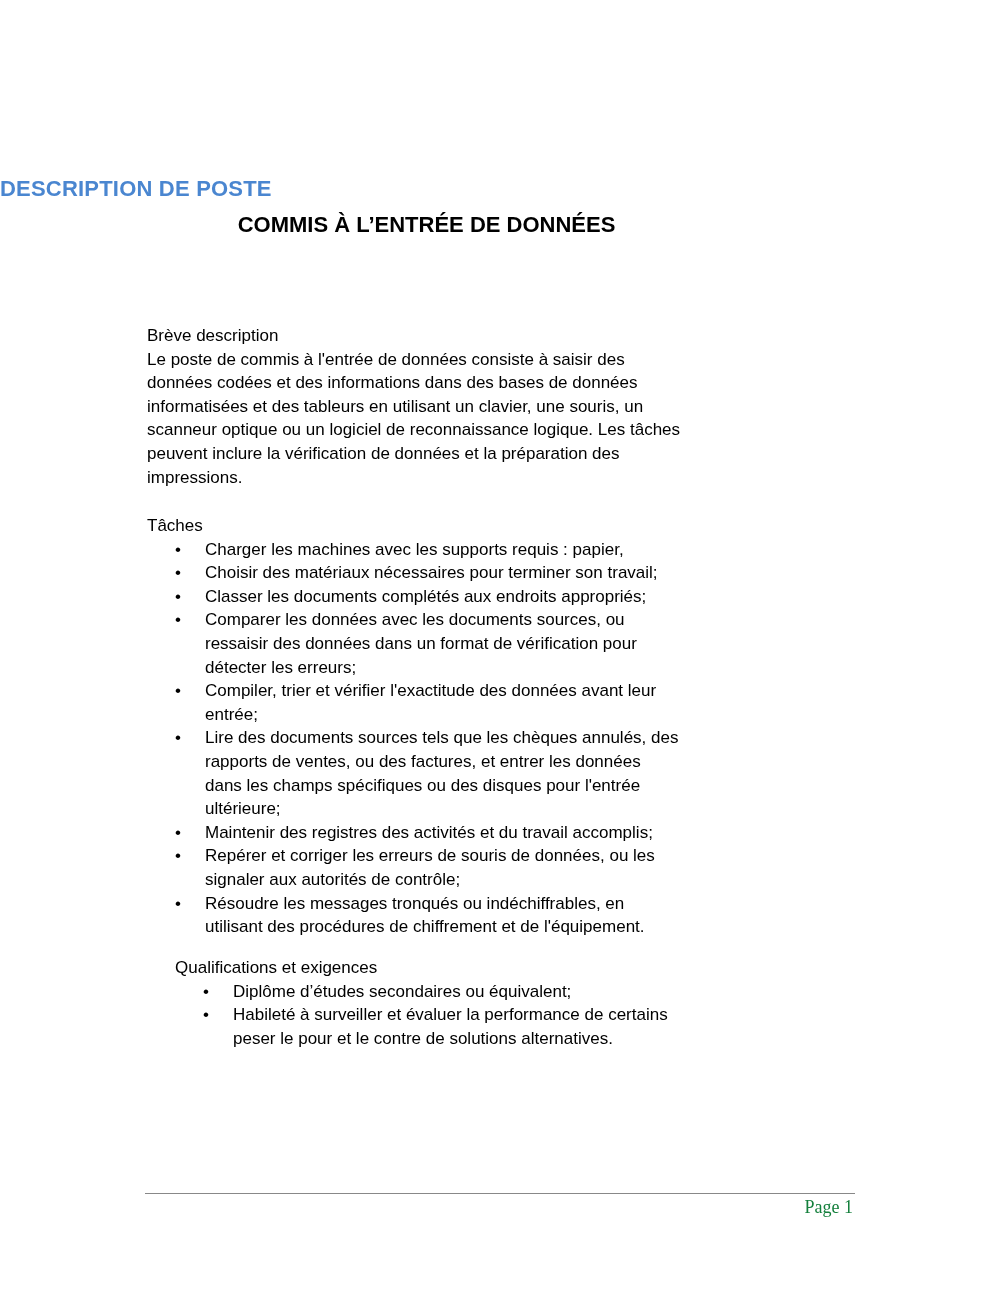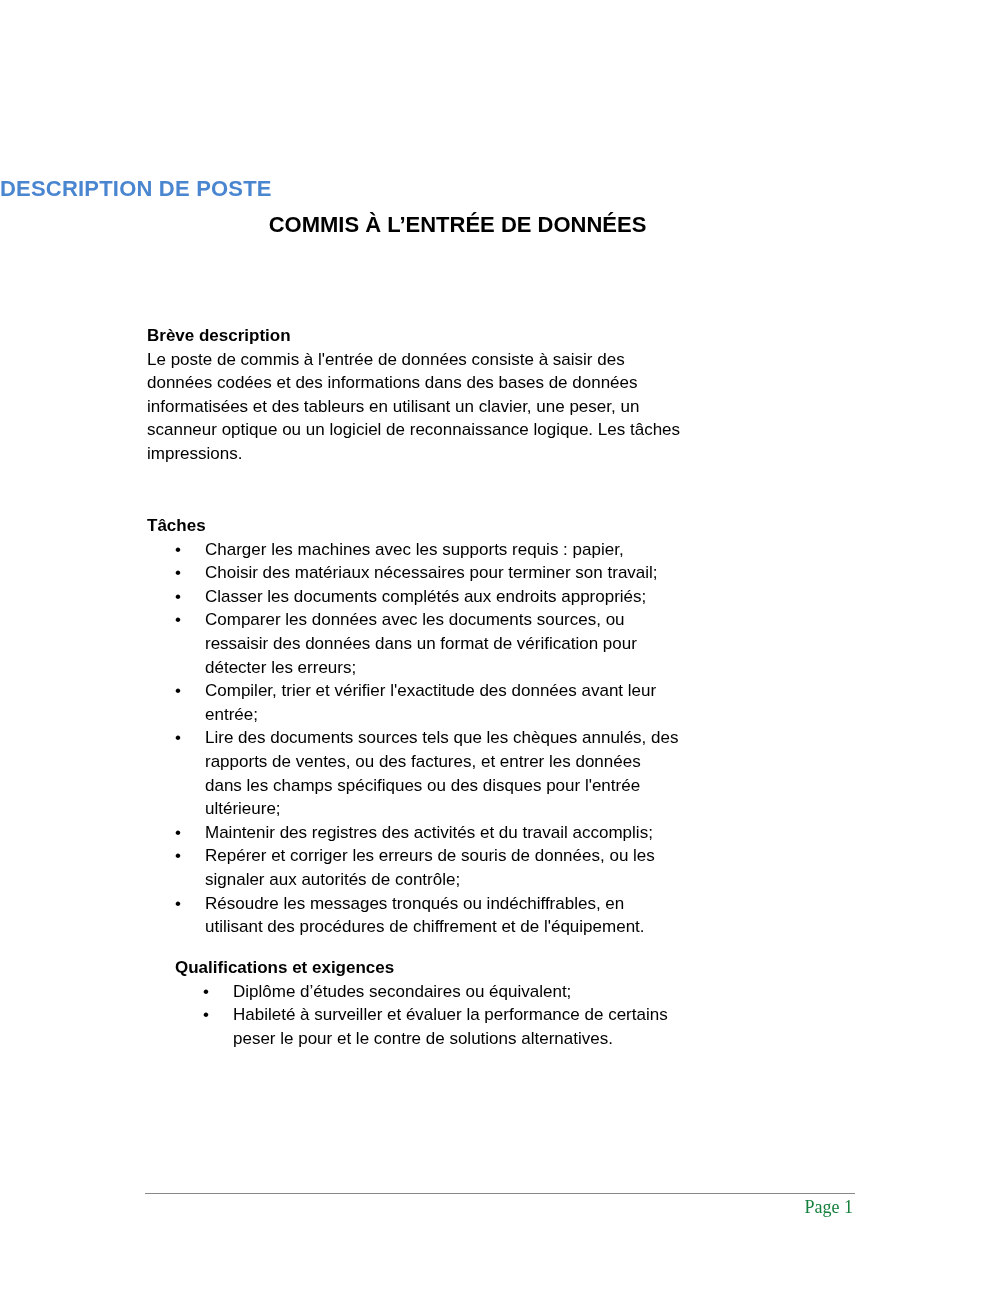--- a/index.html
+++ b/index.html
@@ -1,23 +1,23 @@
 <!DOCTYPE html>
 <html><head>
   <meta charset="utf-8">
   <style>
     html, body { margin: 0; padding: 0; background: #ffffff; }
     body { width: 1000px; height: 1290px; position: relative; overflow: hidden;
            font-family: "Liberation Sans", sans-serif; color: #000; }
     .title1 { position: absolute; top: 176px; left: 0; width: 853px; text-align: left;
               font-size: 22px; font-weight: bold; color: #4a86d0; letter-spacing: 0.2px; }
     .title2 { position: absolute; top: 212px; left: 0; width: 853px; text-align: center;
-              font-size: 22px; font-weight: bold; color: #000; padding-left: 31px; }
+              font-size: 22px; font-weight: bold; color: #000; }
     .section { position: absolute; left: 147px; width: 580px; font-size: 17px; line-height: 23.6px; }
-    .heading { font-weight: bold; }
+    .heading { font-weight: normal; }
     .para .line { display: block; white-space: nowrap; }
     ul.bullets { list-style: none; margin: 0; padding: 0; }
     ul.bullets li { position: relative; padding-left: 58px; }
     ul.bullets li .bullet { position: absolute; left: 28px; top: 0; }
     ul.bullets li .line { display: block; white-space: nowrap; }
     .footer-rule { position: absolute; top: 1193px; left: 145px; width: 710px; height: 0;
                    border-top: 1px solid #888; }
     .page-num { position: absolute; top: 1197px; right: 147px; font-family: "Liberation Serif", serif;
                 font-size: 18px; color: #15803d; }
   </style>
@@ -25,22 +25,23 @@
 <body>
 
 <div class="title1">DESCRIPTION DE POSTE</div>
 <div class="title2">COMMIS À L’ENTRÉE DE DONNÉES</div>
 
 <div class="section" style="top:324px;">
   <div class="heading">Brève description</div>
   <div class="para">
     <span class="line">Le poste de commis à l'entrée de données consiste à saisir des</span>
     <span class="line">données codées et des informations dans des bases de données</span>
-    <span class="line">informatisées et des tableurs en utilisant un clavier, une peser, un</span>
+    <span class="line">informatisées et des tableurs en utilisant un clavier, une souris, un</span>
     <span class="line">scanneur optique ou un logiciel de reconnaissance logique. Les tâches</span>
+    <span class="line">peuvent inclure la vérification de données et la préparation des</span>
     <span class="line">impressions.</span>
   </div>
 </div>
 
 <div class="section" style="top:514px;">
   <div class="heading">Tâches</div>
   <ul class="bullets">
     <li>
       <span class="bullet">•</span>
       <span class="line">Charger les machines avec les supports requis : papier,</span>

